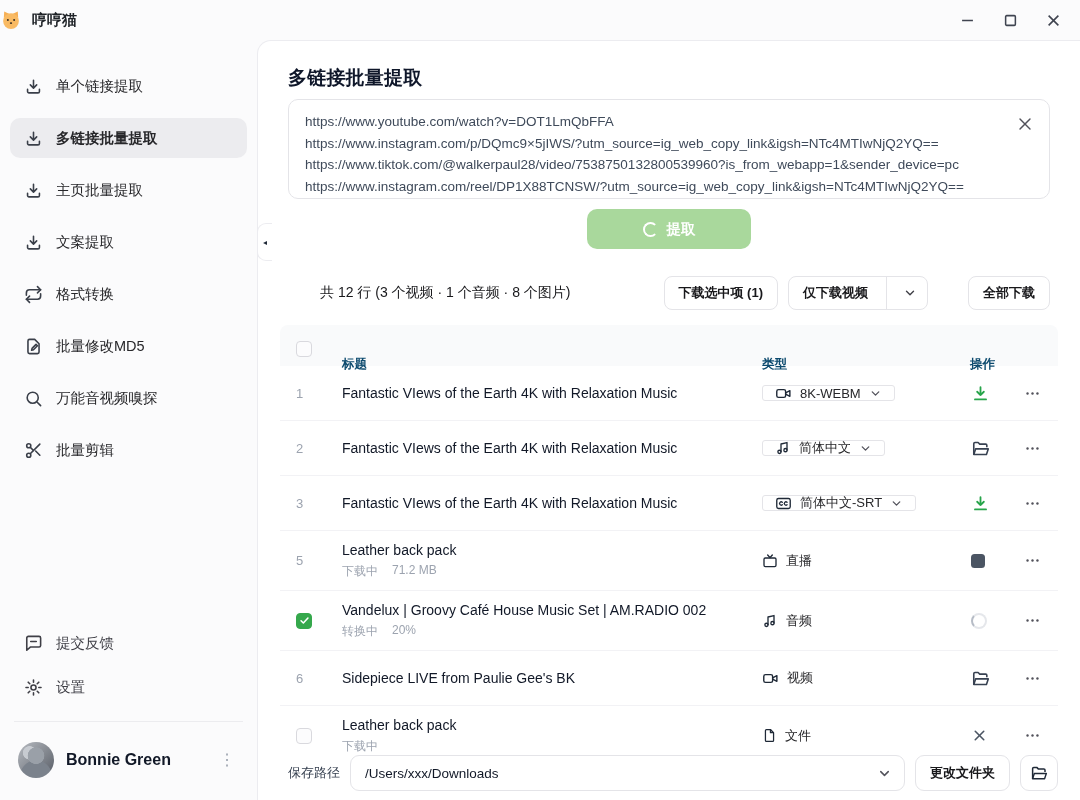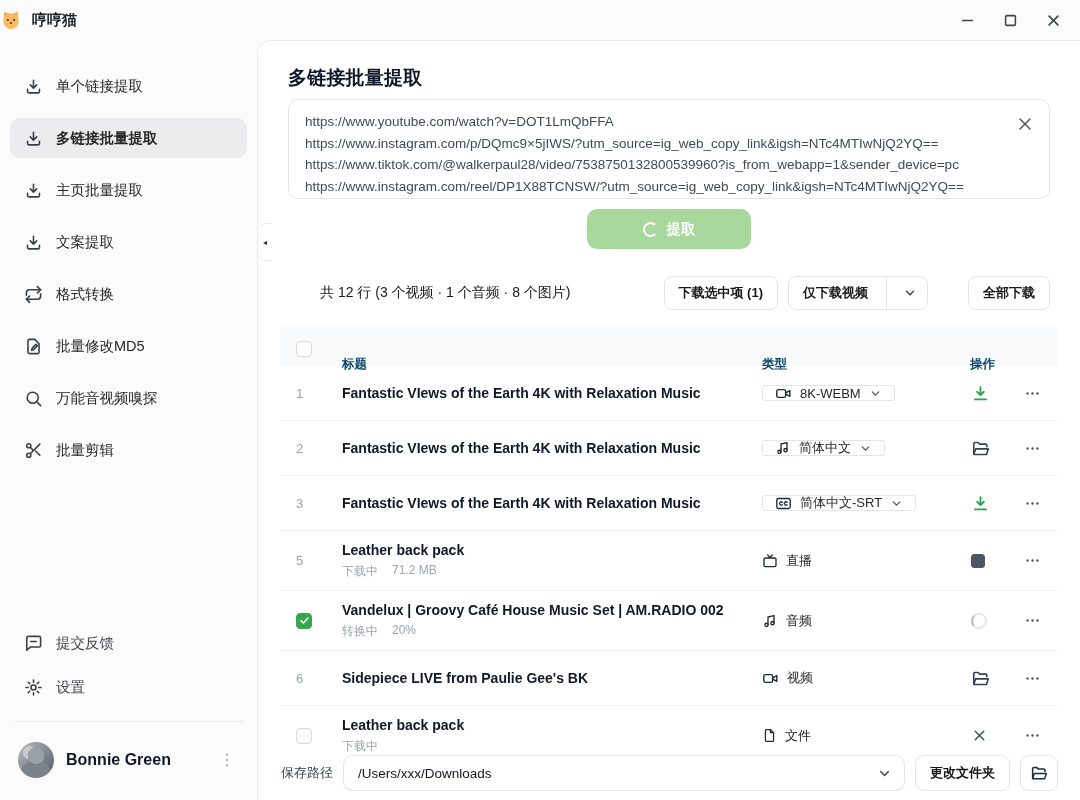--- a/index.html
+++ b/index.html
@@ -68,38 +68,38 @@
 
   
   .table { margin:15px -8px 0 -8px; }
   .thead { display:grid; grid-template-columns:46px 1fr 196px 92px; align-items:center; height:41px; background:#f9fafb; border-radius:8px 8px 0 0; padding:0 8px 0 16px; }
   .th { font-size:12.5px; color:#0c4a6e; font-weight:600;margin-top:31px; }
   .checkbox { width:16px; height:16px; border:1.5px solid #d9d9de; border-radius:4px; background:#fcfcfd; cursor:pointer; }
   .checkbox.checked { background:#35a84c; border-color:#35a84c; display:flex; align-items:center; justify-content:center; }
   .row { display:grid; grid-template-columns:46px 1fr 196px 92px; align-items:center; min-height:55px; border-bottom:1px solid #f2f2f5; padding:0 8px 0 16px; }
   .row.tall { min-height:60px; }
   .rownum { font-size:13px; color:#9ca3af; }
-  .rtitle { font-size:14px; font-weight:700; color:#111827; line-height:19px; }
+  .rtitle { font-size:14px; font-weight:400; color:#111827; line-height:19px; }
   .rsub { display:flex; gap:14px; margin-top:3px; font-size:12px; color:#9ca3af; font-weight:400; }
   .typewrap { display:flex; align-items:center; }
   .type-pill { display:flex; align-items:center; gap:8px; height:16px; padding:0 12px; border:1px solid #e4e4e8; border-radius:3px; background:#fff; font-size:13px; color:#27272a; font-weight:500; cursor:pointer; }
   .type-plain { display:flex; align-items:center; gap:8px; font-size:13px; color:#27272a; font-weight:500; }
   .type-ic { color:#1f2937; display:flex; }
   .caret { color:#52525b; display:flex; }
   .actions { display:flex; align-items:center; justify-content:space-between; padding:0 6px 0 10px; }
   .act-btn { background:none; border:none; cursor:pointer; padding:3px; display:flex; align-items:center; justify-content:center; }
   .kebab { color:#52525b; }
   .dl-green { color:#27a44a; }
   .folder-ic { color:#374151; }
   .stop-sq { width:14px; height:14px; border-radius:3.5px; background:#4b5563; }
   .spin-gray { width:16px; height:16px; border-radius:50%; border:2px solid #e5e7eb; border-left-color:#b6bcc6; }
   .cancel-x { color:#4b5563; }
 
   
-  .savebar { position:absolute; left:1px; right:0; bottom:0; height:46px; background:#ffffff; display:flex; align-items:center; gap:10px; padding:0 22px 8px 22px; }
+  .savebar { position:absolute; left:8px; right:0; bottom:0; height:46px; background:#ffffff; display:flex; align-items:center; gap:10px; padding:0 22px 8px 22px; }
   .save-label { font-size:13px; color:#374151; font-weight:500; flex:0 0 auto; }
   .path-select { flex:1; display:flex; align-items:center; justify-content:space-between; height:36px; border:1px solid #e4e4e8; border-radius:9px; background:#fff; padding:0 12px 0 14px; font-size:13.5px; color:#111827; cursor:pointer; }
   .change-btn { height:36px; padding:0 14px; border:1px solid #e4e4e8; border-radius:9px; background:#fff; font-size:13px; font-weight:600; color:#18181b; cursor:pointer; }
   .folder-btn { width:38px; height:36px; border:1px solid #e4e4e8; border-radius:9px; background:#fff; display:flex; align-items:center; justify-content:center; cursor:pointer; color:#1f2937; }
 </style>
 </head>
 <body>
 
 <div class="app">
 

